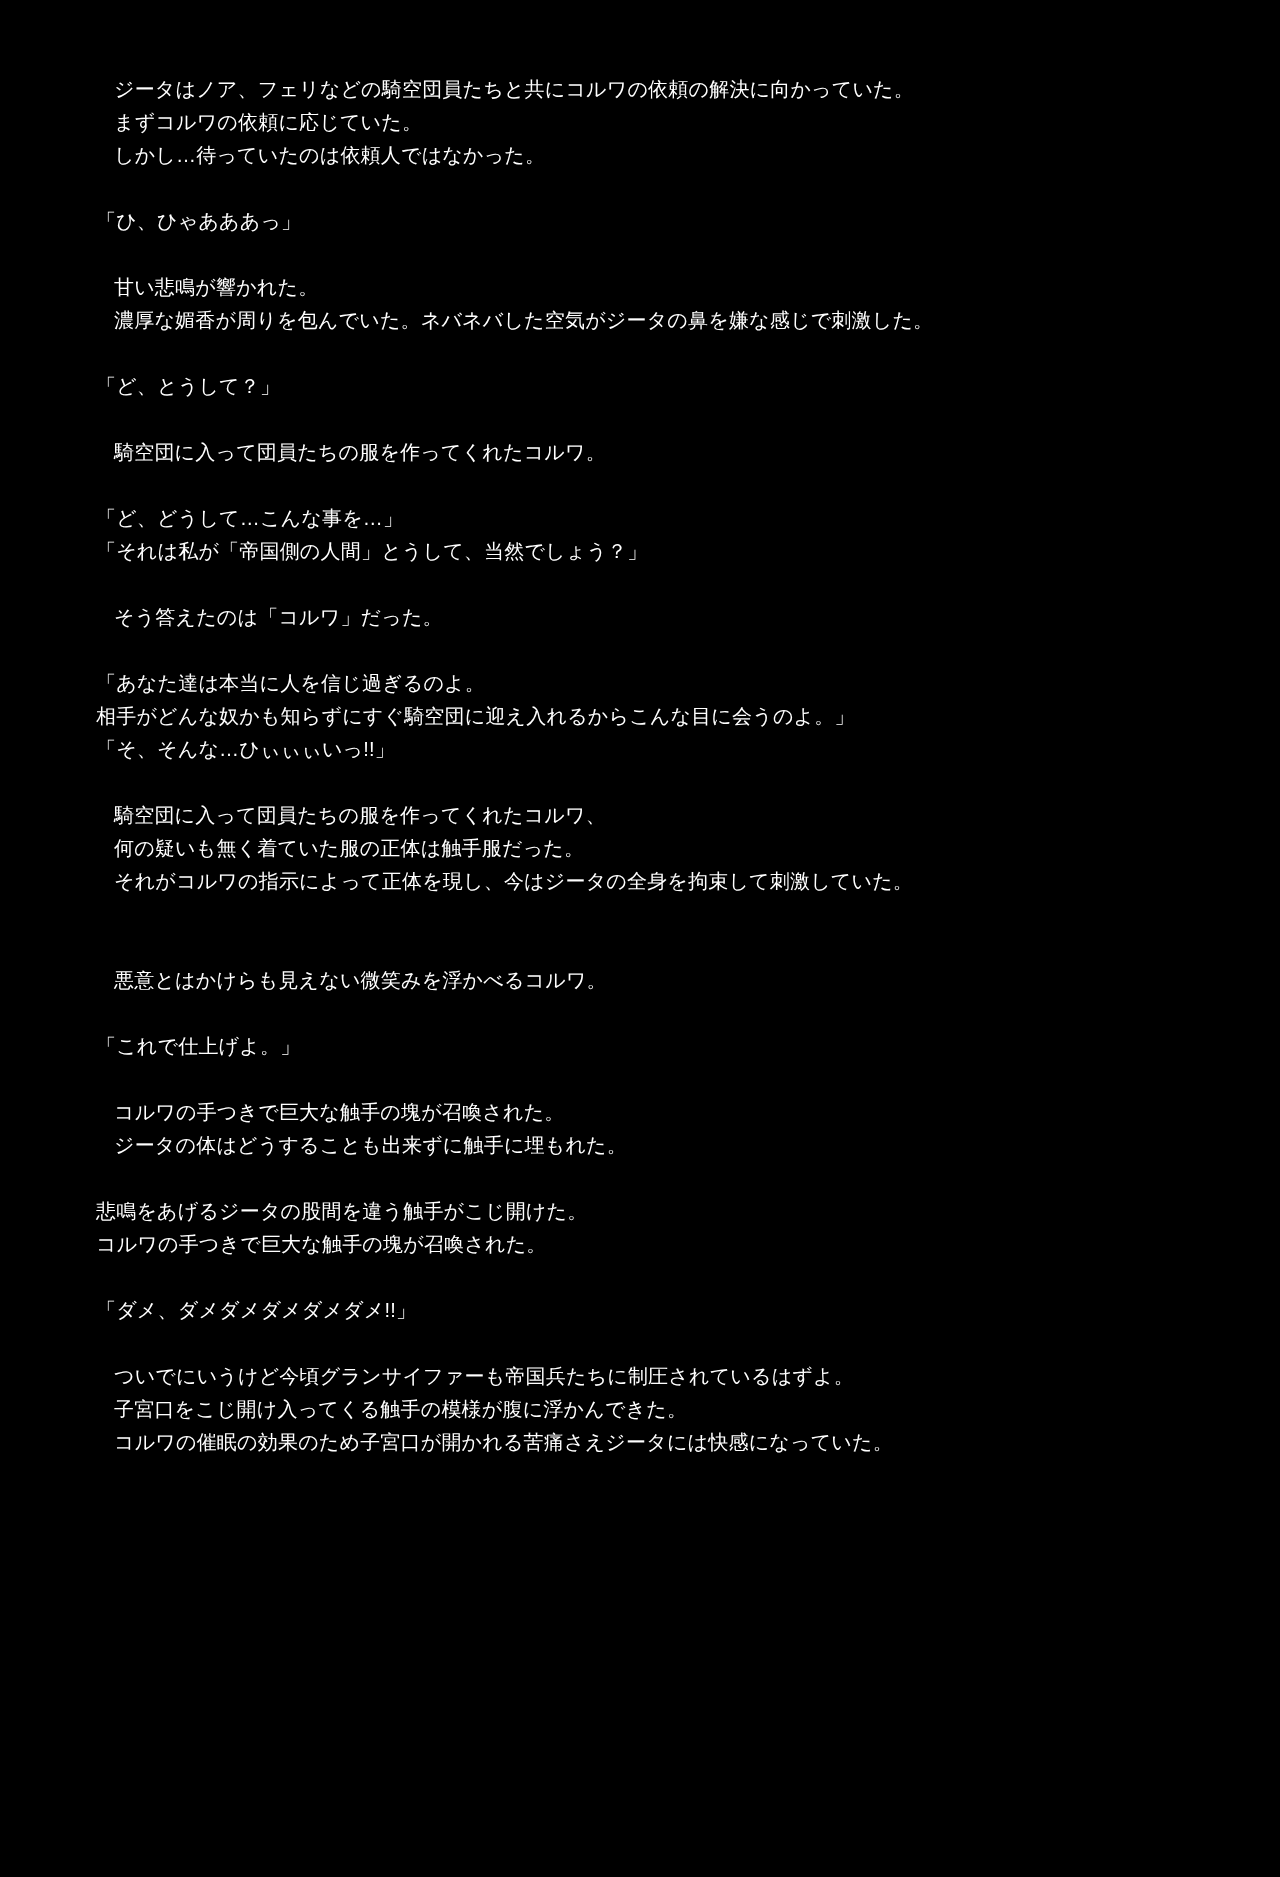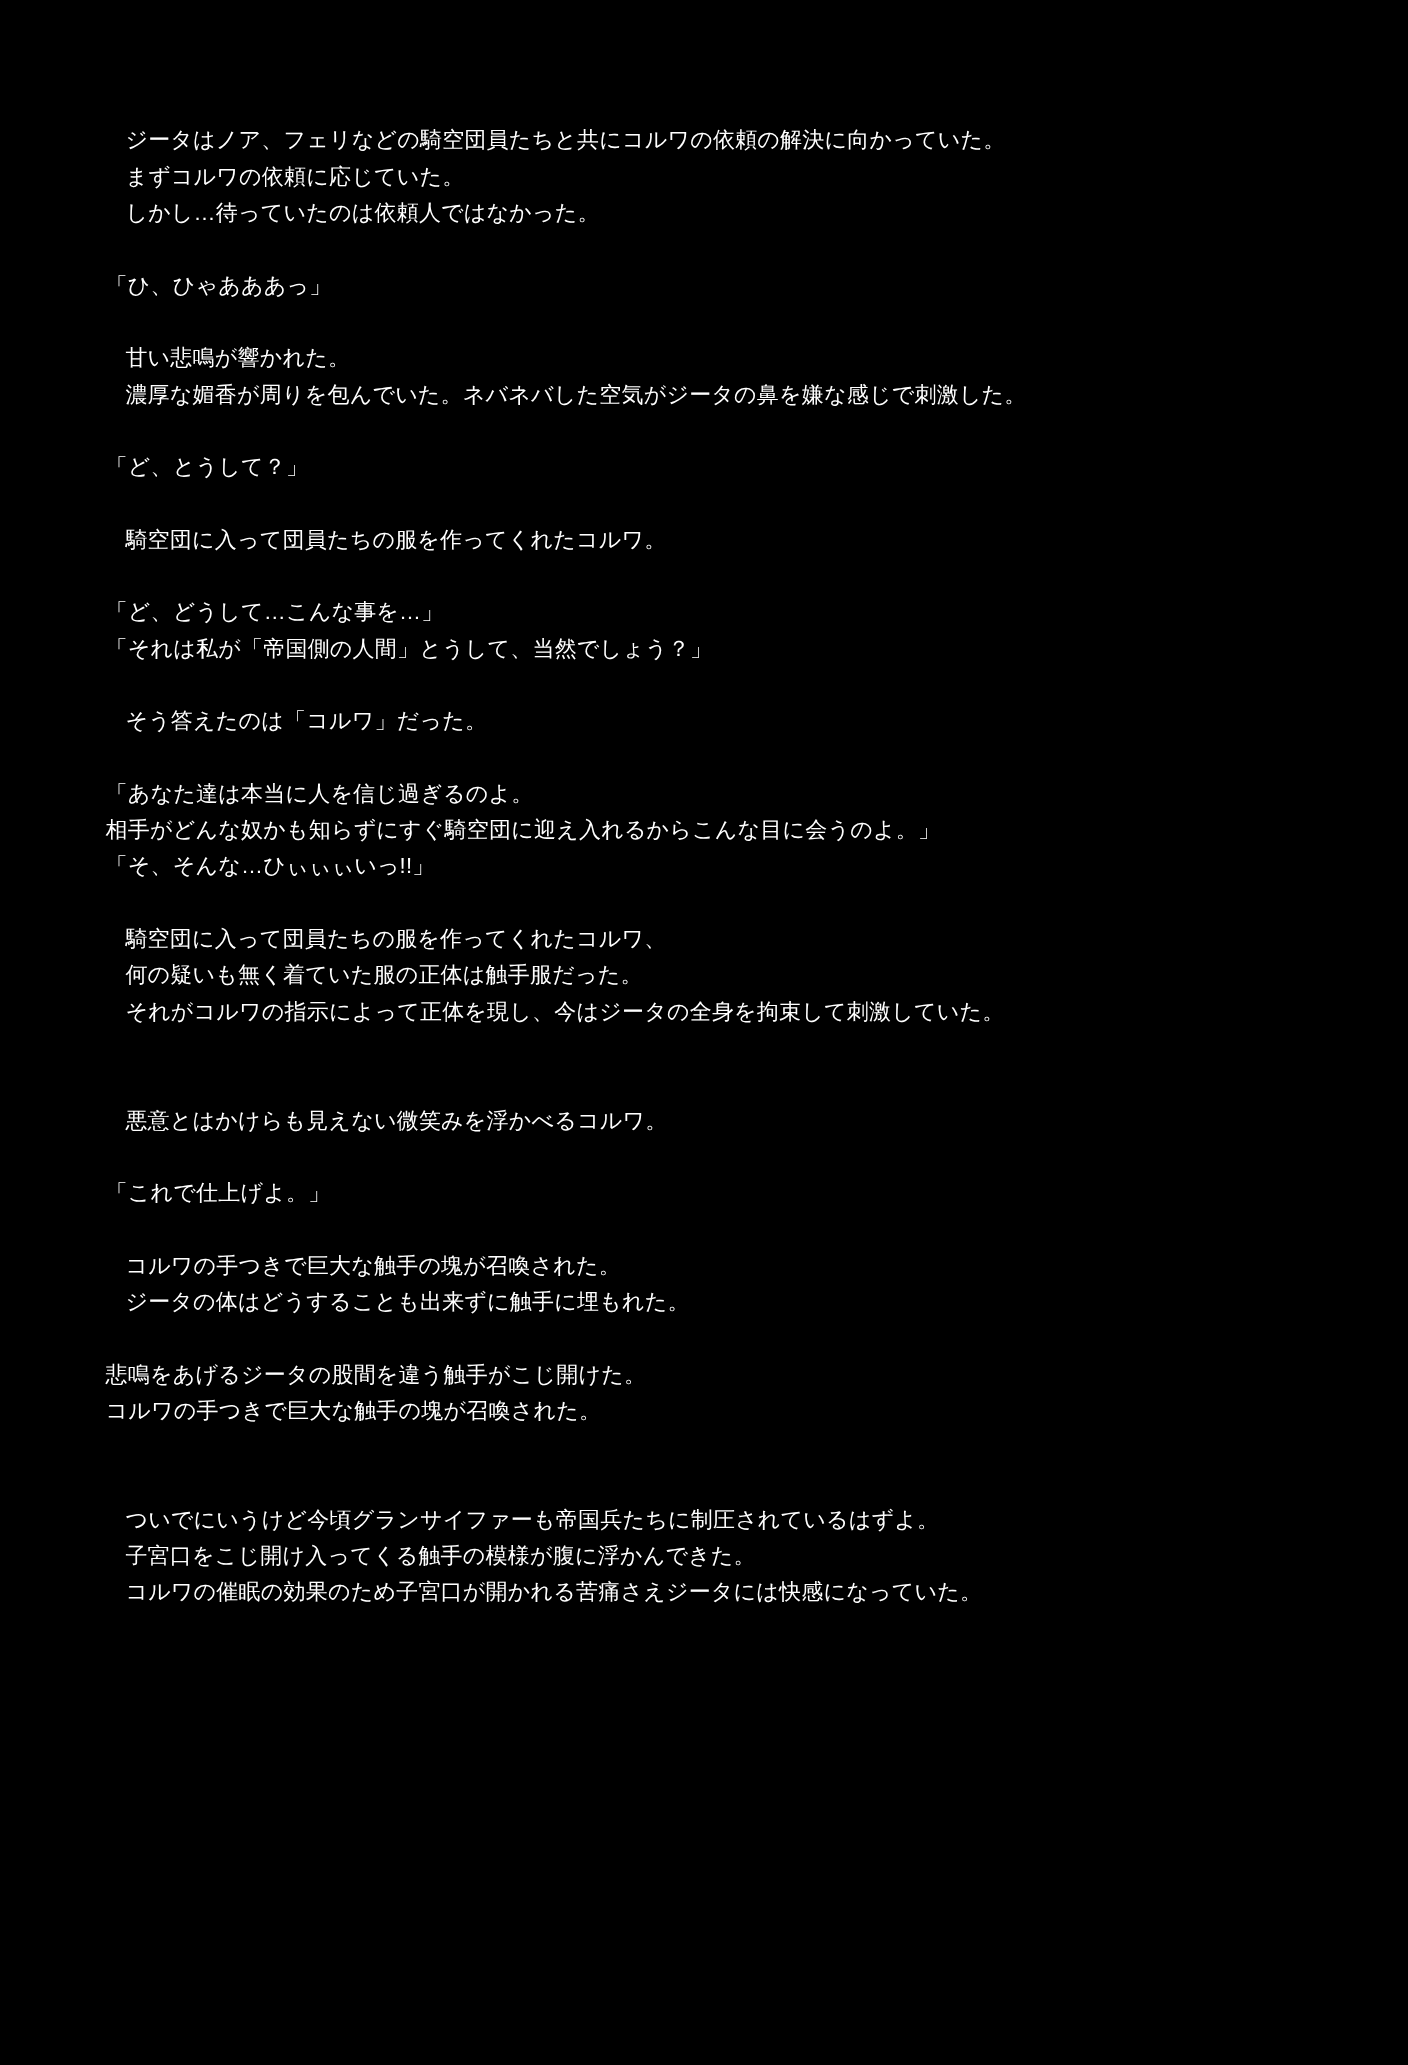--- a/index.html
+++ b/index.html
@@ -15,21 +15,21 @@
     font-family: "Liberation Sans", "DejaVu Sans", sans-serif;
   }
   .page {
     position: absolute;
     top: 0;
     left: 0;
     width: 1280px;
     height: 1877px;
     background: #000000;
     box-sizing: border-box;
-    padding: 112px 96px 40px 96px;
+    padding: 73px 96px 40px 96px;
   }
   .story {
     color: #ffffff;
     font-size: 20px;
     line-height: 33px;
     letter-spacing: 0.2px;
     font-weight: 400;
   }
   .para {
     margin: 0 0 0 0;
@@ -107,20 +107,23 @@
       <div class="para">
         <span class="line indent">コルワの手つきで巨大な触手の塊が召喚された。</span>
         <span class="line indent">ジータの体はどうすることも出来ずに触手に埋もれた。</span>
       </div>
       <span class="spacer"></span>
       <div class="para">
         <span class="line">悲鳴をあげるジータの股間を違う触手がこじ開けた。</span>
         <span class="line">コルワの手つきで巨大な触手の塊が召喚された。</span>
       </div>
       <span class="spacer"></span>
+      <div class="para">
+        <span class="line">「ダメ、ダメダメダメダメダメ!!」</span>
+      </div>
       <span class="spacer"></span>
       <div class="para">
         <span class="line indent">ついでにいうけど今頃グランサイファーも帝国兵たちに制圧されているはずよ。</span>
         <span class="line indent">子宮口をこじ開け入ってくる触手の模様が腹に浮かんできた。</span>
         <span class="line indent">コルワの催眠の効果のため子宮口が開かれる苦痛さえジータには快感になっていた。</span>
       </div>
     </div>
 </div>
 
 </body></html>

